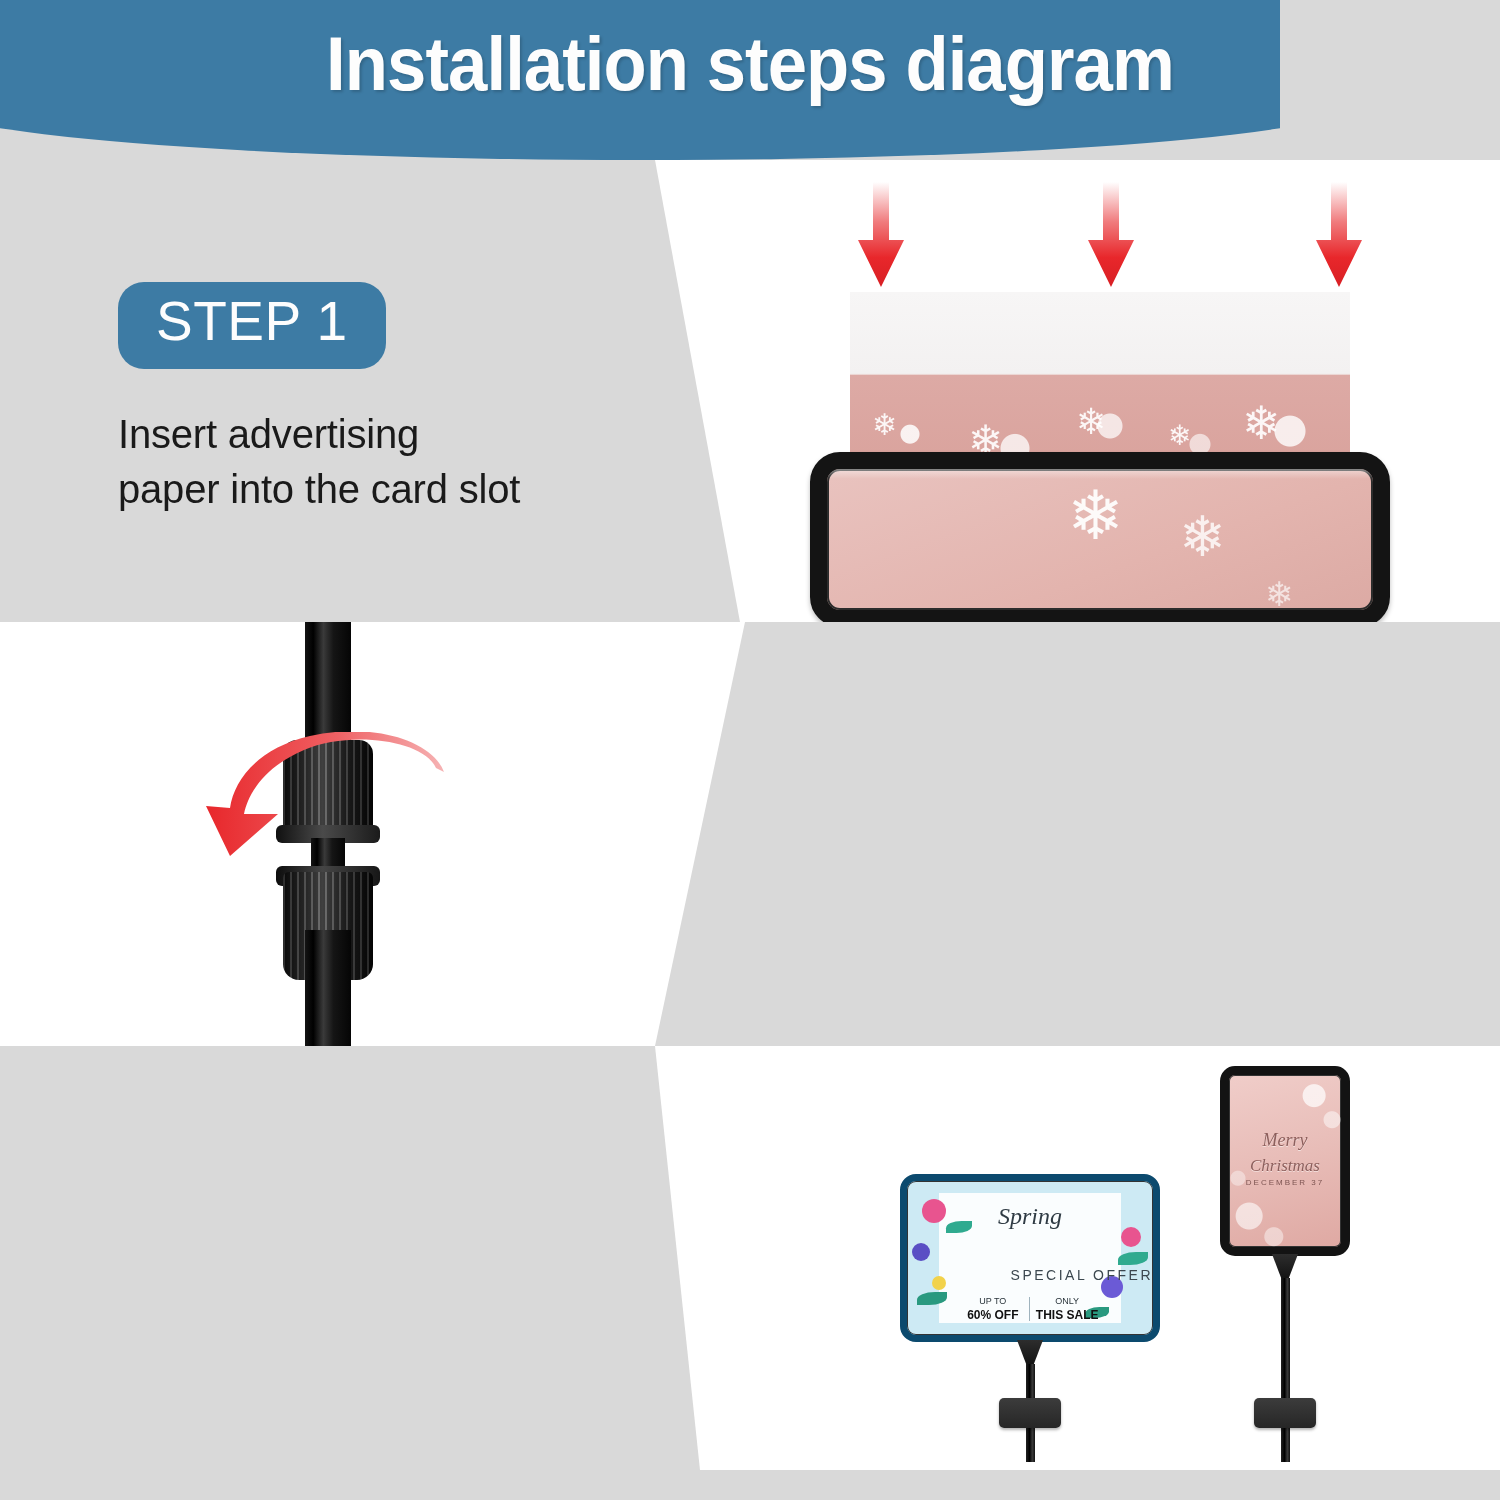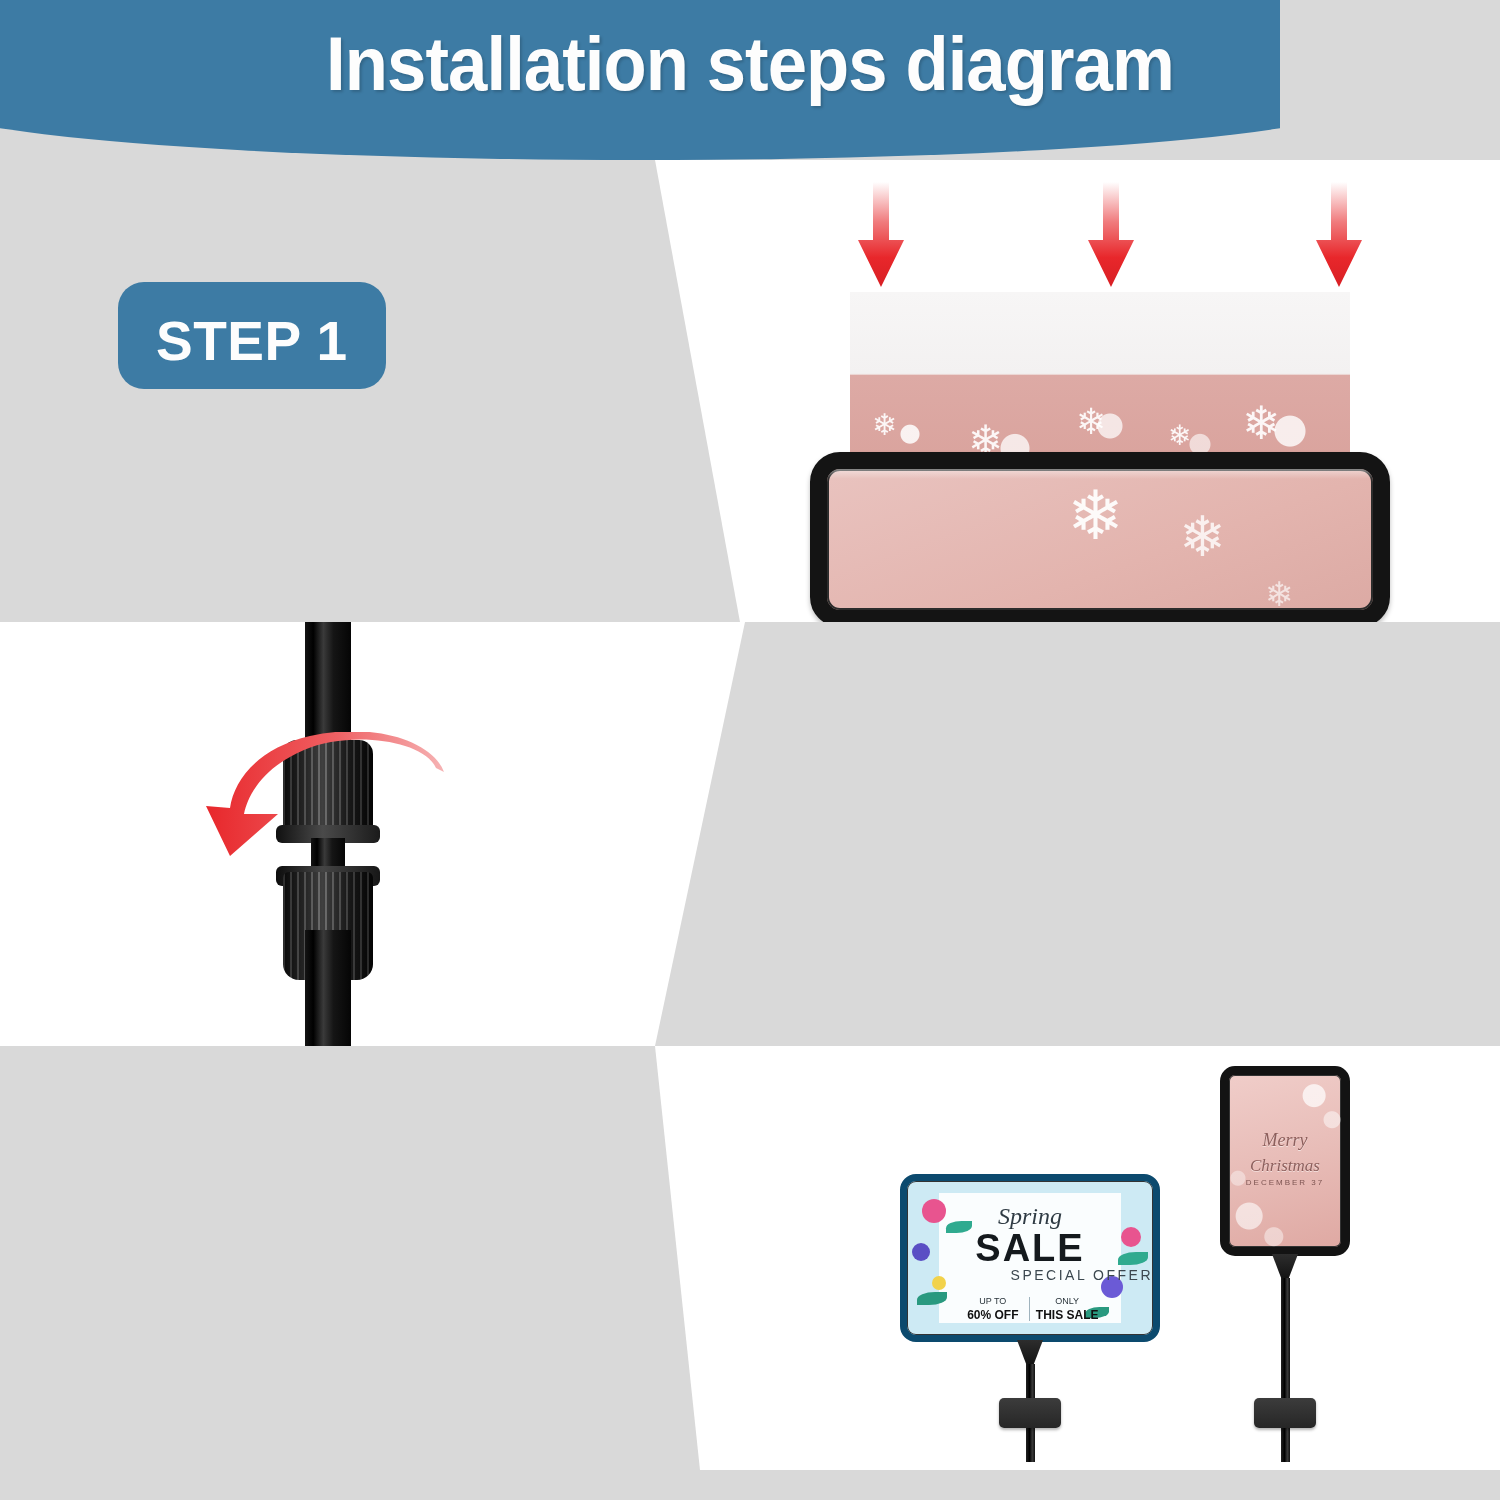--- a/index.html
+++ b/index.html
@@ -63,23 +63,23 @@
   
   .textblock { position:absolute; }
   #text1 { left:118px; top:122px; text-align:left; }
   #text2 { left:760px; top:560px; width:630px; text-align:right; }
 
   .badge {
     display:inline-block;
     background:#3d7ba4;
     color:#fdfdfd;
     font-size:55px;
-    font-weight:bold;
+    font-weight:normal;
     letter-spacing:0.5px;
-    padding:32px 38px 20px 38px;
+    padding:12px 38px 20px 38px;
     border-radius:26px;
     line-height:1;
   }
   .caption {
     margin-top:38px;
     font-size:40px;
     line-height:1.38;
     color:#1a1a1a;
     white-space:pre-line;
     letter-spacing:-0.2px;
@@ -289,20 +289,22 @@
         <span class="flake" style="left:240px; top:12px; font-size:68px; color:rgba(255,255,255,.92);">❄</span>
         <span class="flake" style="left:352px; top:40px; font-size:56px; color:rgba(255,255,255,.8);">❄</span>
         <span class="flake" style="left:438px; top:108px; font-size:34px; color:rgba(255,255,255,.65);">❄</span>
       </div>
 
     </div>
   </div>
 
   <div class="textblock" id="text1">
     <div class="badge">STEP 1</div>
+    <div class="caption">Insert advertising
+paper into the card slot</div>
   </div>
 </div>
 
 <div class="row" id="row2">
 
   <div class="panel" id="panel2">
     <div id="s2-art">
       <div class="pole" id="pole-top"></div>
       <div class="knob" id="knob-upper"></div>
       <div id="knob-upper-collar"></div>
@@ -342,21 +344,20 @@
         <div class="bloom" style="left:2%;  top:40%; width:18px; height:18px; background:#5a4fc4;"></div>
         <div class="bloom" style="left:10%; top:62%; width:14px; height:14px; background:#f2d24b;"></div>
         <div class="leaf" style="left:16%; top:26%; width:26px; height:12px; background:#2faa8f;"></div>
         <div class="leaf" style="left:4%;  top:72%; width:30px; height:13px; background:#29997f;"></div>
         <div class="bloom" style="right:5%; top:30%; width:20px; height:20px; background:#e8548f;"></div>
         <div class="bloom" style="right:12%;top:62%; width:22px; height:22px; background:#6b5ad6;"></div>
         <div class="leaf" style="right:2%; top:46%; width:30px; height:13px; background:#2faa8f;"></div>
         <div class="leaf" style="right:18%;top:82%; width:24px; height:11px; background:#29997f;"></div>
 
         <div class="sp-script">Spring</div>
-        <div class="sp-sale">SALE</div>
         <div class="sp-offer">SPECIAL OFFER</div>
         <div class="sp-row">
           <div class="sp-cell">
             <span>UP TO</span><br>
             <b>60% OFF</b>
           </div>
           <div class="sp-div"></div>
           <div class="sp-cell">
             <span>ONLY</span><br>
             <b>THIS SALE</b>

